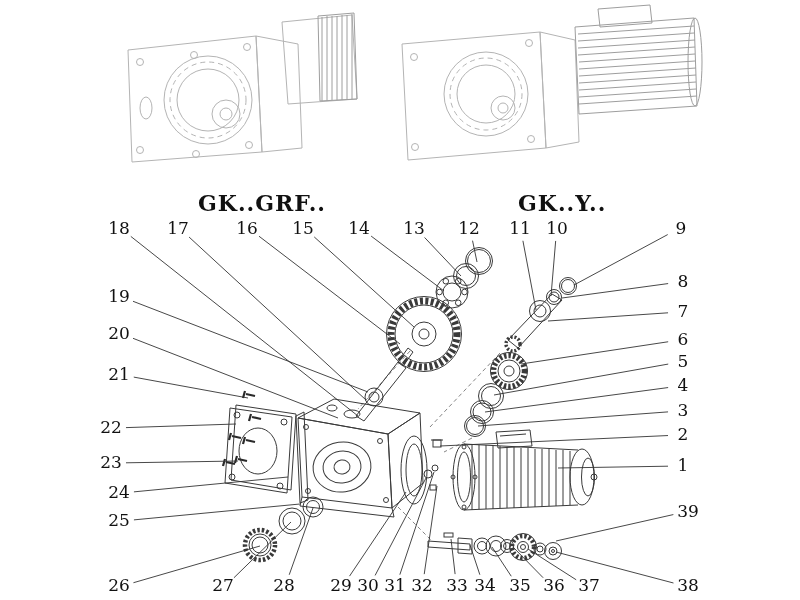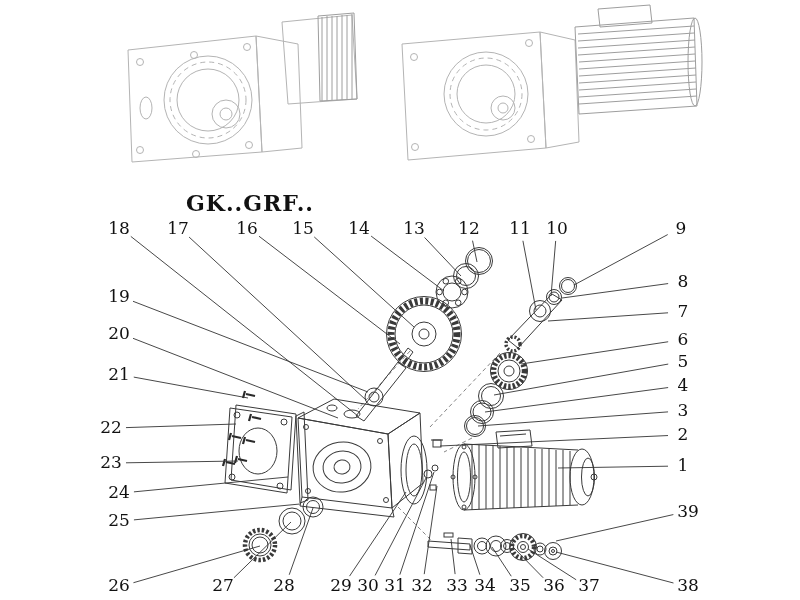--- a/index.html
+++ b/index.html
@@ -12,20 +12,21 @@
     font-family: "DejaVu Serif", serif;
   }
   .model-title {
     position: absolute;
     font-family: "DejaVu Serif", serif;
     font-weight: bold;
     font-size: 22px;
     letter-spacing: 1px;
     color: #111111;
     white-space: nowrap;
+    margin-left: 12px;
   }
   svg { position: absolute; left: 0; top: 0; }
   .faint { stroke: #b4b4b4; fill: none; stroke-width: 1; }
   .faint-dark { stroke: #9e9e9e; fill: none; stroke-width: 1; }
   .part { stroke: #3a3a3a; fill: none; stroke-width: 1; }
   .teeth { stroke: #3a3a3a; fill: none; }
   .dashed { stroke: #666666; fill: none; stroke-width: 0.8; stroke-dasharray: 4 3; }
   .bolt { stroke: #2a2a2a; stroke-width: 2.2; }
   text.callout {
     font-family: "DejaVu Serif", serif;
@@ -33,20 +34,21 @@
     fill: #111111;
   }
   .leader { stroke: #333333; stroke-width: 0.9; }
 </style>
 </head>
 <body>
 
 <div id="stage">
 
   <div class="model-title" style="left:186px; top:190px;">GK..GRF..</div>
+  <div class="model-title" style="left:506px; top:190px;">GK..Y..</div>
 
   <svg width="800" height="600" viewBox="0 0 800 600">
 
     <g>
       <path class="faint" d="M128,50 L256,36 L262,152 L132,162 Z"></path>
       <path class="faint" d="M256,36 L298,44 L302,148 L262,152 Z"></path>
       <path class="faint" d="M282,22 L352,15 L357,99 L288,104 Z"></path>
       <path class="faint-dark" d="M318,16 L354,13 L357,99 L320,101 Z"></path>
       <path class="faint-dark" d="M322,17 L322,101 M327,16 L327,101 M332,16 L332,100 M337,16 L337,100 M342,15 L342,100 M347,15 L347,99 M352,14 L352,99"></path>
       <circle class="faint" cx="208" cy="100" r="44"></circle>

